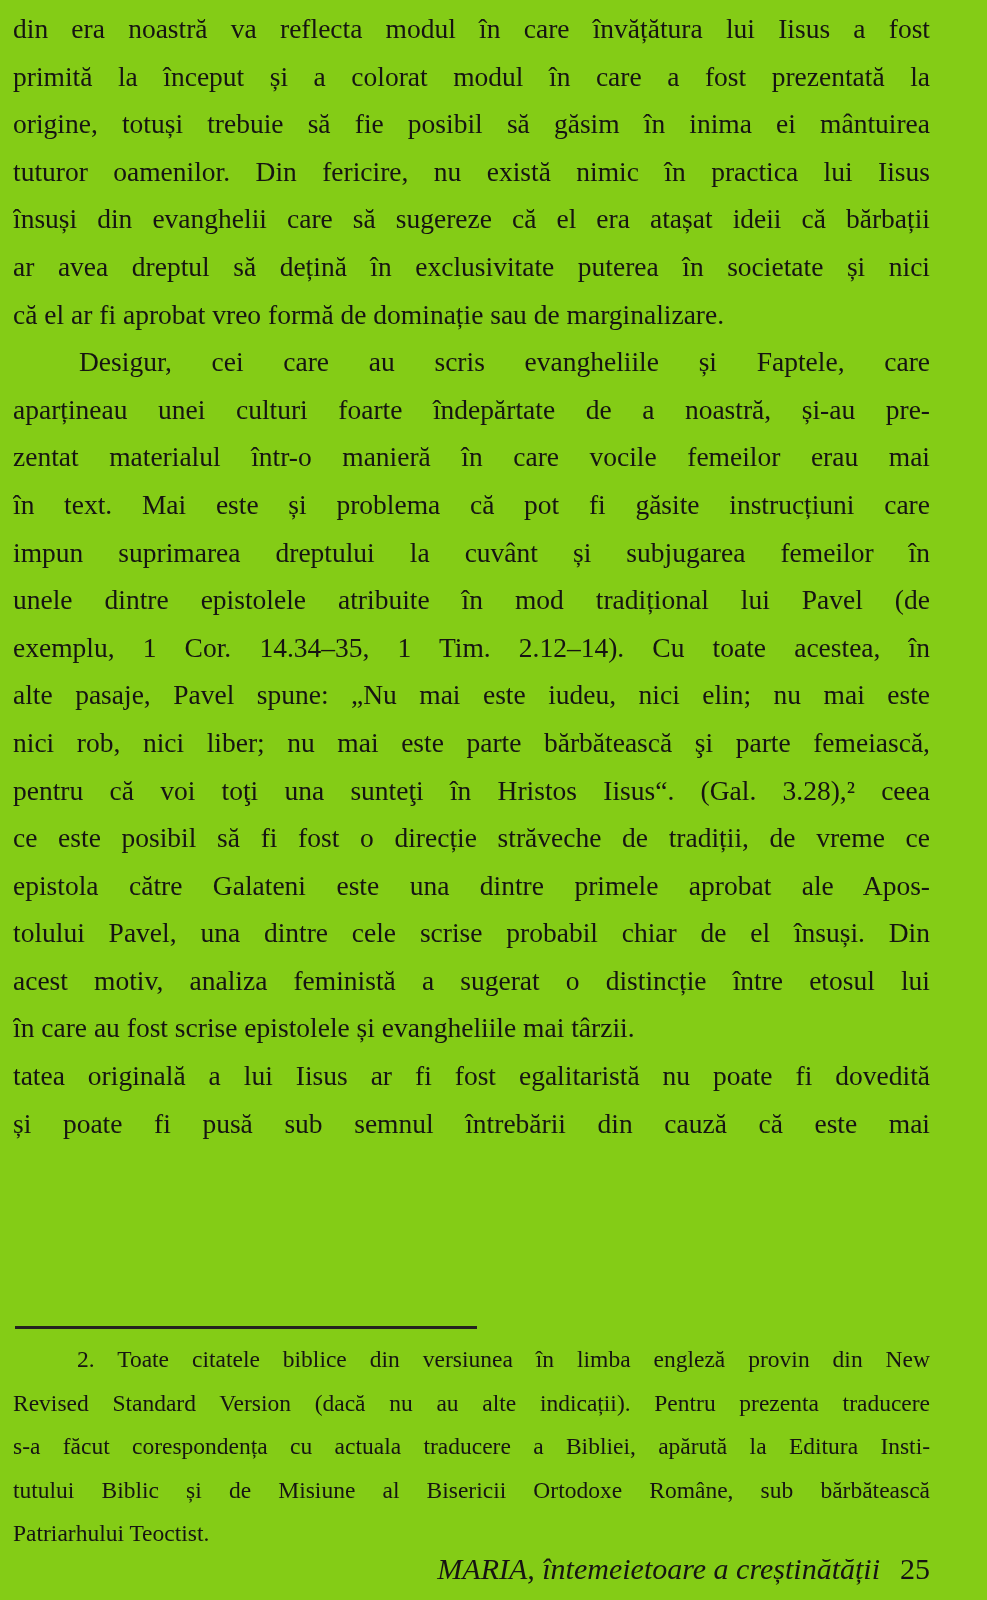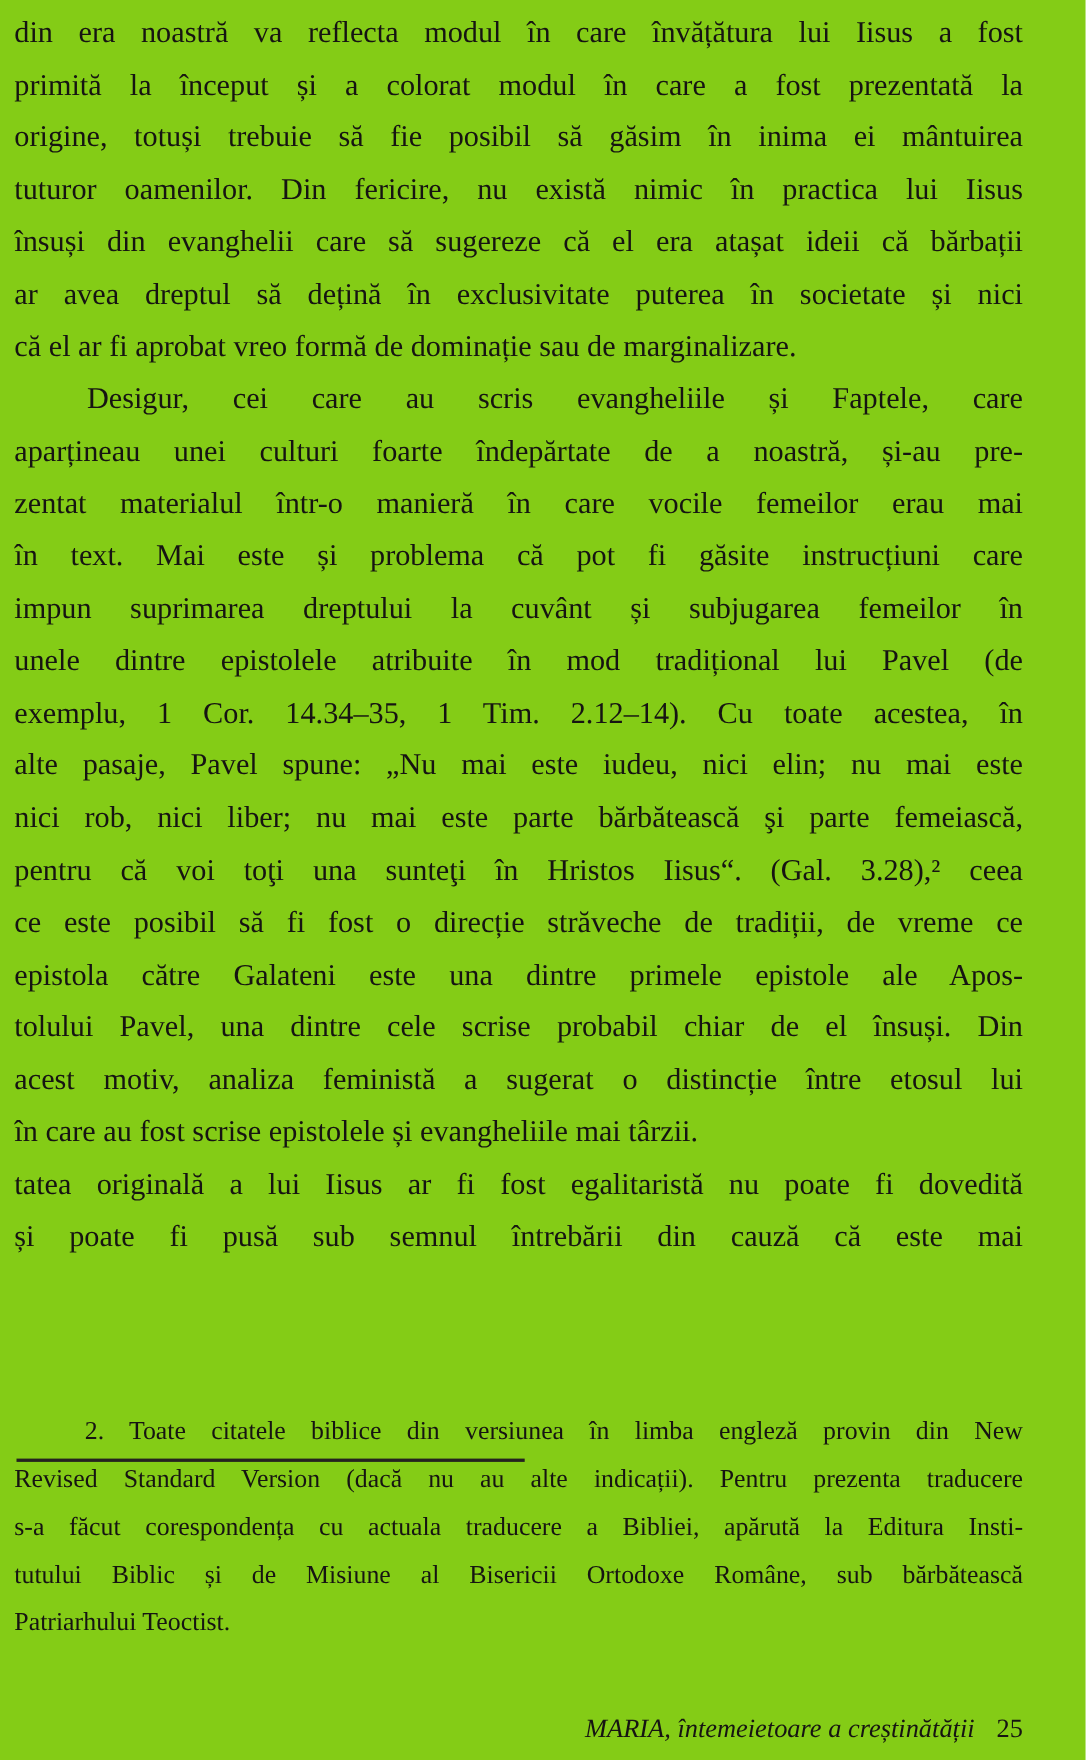--- a/index.html
+++ b/index.html
@@ -36,38 +36,38 @@
     position: absolute;
     left: 15px;
     top: 1326px;
     width: 462px;
     height: 0;
     border-top: 3px solid #242220;
   }
   .footnote {
     position: absolute;
     left: 13px;
-    top: 1280px;
+    top: 1338px;
     width: 917px;
   }
   .fline {
     font-size: 23.5px;
     line-height: 43.6px;
     height: 43.6px;
     text-align: justify;
     overflow: hidden;
   }
   .fline.j { text-align-last: justify; }
   .fline.ind { text-indent: 64px; }
 
   .footer {
     position: absolute;
     right: 57px;
     bottom: 14px;
-    font-size: 24px;
+    font-size: 30px;
     white-space: nowrap;
   }
   .footer-title { font-style: italic; }
   .footer-page { font-style: normal; margin-left: 20px; }
 </style>
 </head>
 <body>
 
 <div class="page">
   <div class="main-text" id="main-lines">
@@ -82,21 +82,21 @@
       <div class="line j">aparțineau unei culturi foarte îndepărtate de a noastră, și-au pre-</div>
       <div class="line j">zentat materialul într-o manieră în care vocile femeilor erau mai</div>
       <div class="line j">în text. Mai este și problema că pot fi găsite instrucțiuni care</div>
       <div class="line j">impun suprimarea dreptului la cuvânt și subjugarea femeilor în</div>
       <div class="line j">unele dintre epistolele atribuite în mod tradițional lui Pavel (de</div>
       <div class="line j">exemplu, 1 Cor. 14.34–35, 1 Tim. 2.12–14). Cu toate acestea, în</div>
       <div class="line j">alte pasaje, Pavel spune: „Nu mai este iudeu, nici elin; nu mai este</div>
       <div class="line j">nici rob, nici liber; nu mai este parte bărbătească şi parte femeiască,</div>
       <div class="line j">pentru că voi toţi una sunteţi în Hristos Iisus“. (Gal. 3.28),² ceea</div>
       <div class="line j">ce este posibil să fi fost o direcție străveche de tradiții, de vreme ce</div>
-      <div class="line j">epistola către Galateni este una dintre primele epistole ale Apos-</div>
+      <div class="line j">epistola către Galateni este una dintre primele aprobat ale Apos-</div>
       <div class="line j">tolului Pavel, una dintre cele scrise probabil chiar de el însuși. Din</div>
       <div class="line j">acest motiv, analiza feministă a sugerat o distincție între etosul lui</div>
       <div class="line">în care au fost scrise epistolele și evangheliile mai târzii.</div>
       <div class="line j">tatea originală a lui Iisus ar fi fost egalitaristă nu poate fi dovedită</div>
       <div class="line j">și poate fi pusă sub semnul întrebării din cauză că este mai</div>
     </div>
   <div class="fsep"></div>
   <div class="footnote" id="footnote-lines">
       <div class="fline j ind">2. Toate citatele biblice din versiunea în limba engleză provin din New</div>
       <div class="fline j">Revised Standard Version (dacă nu au alte indicații). Pentru prezenta traducere</div>

